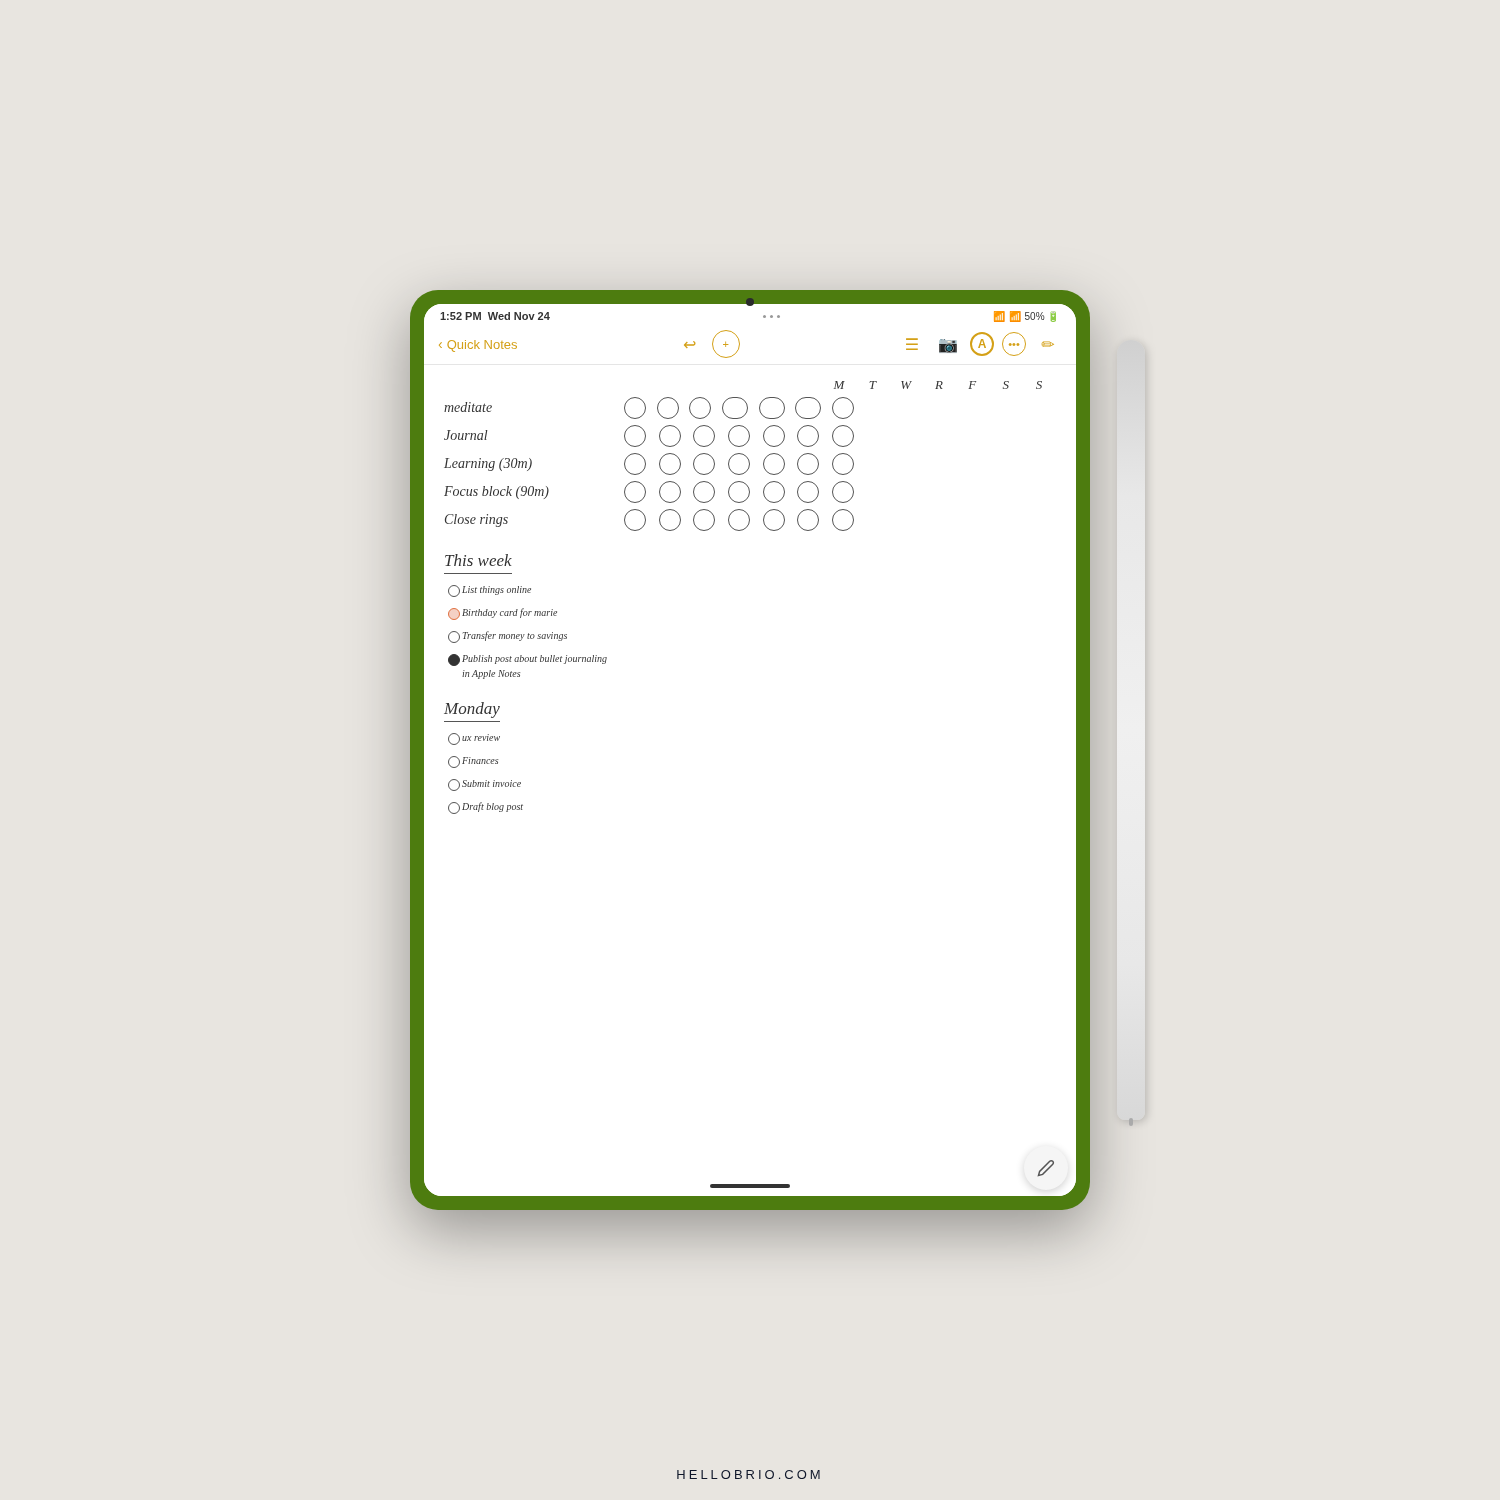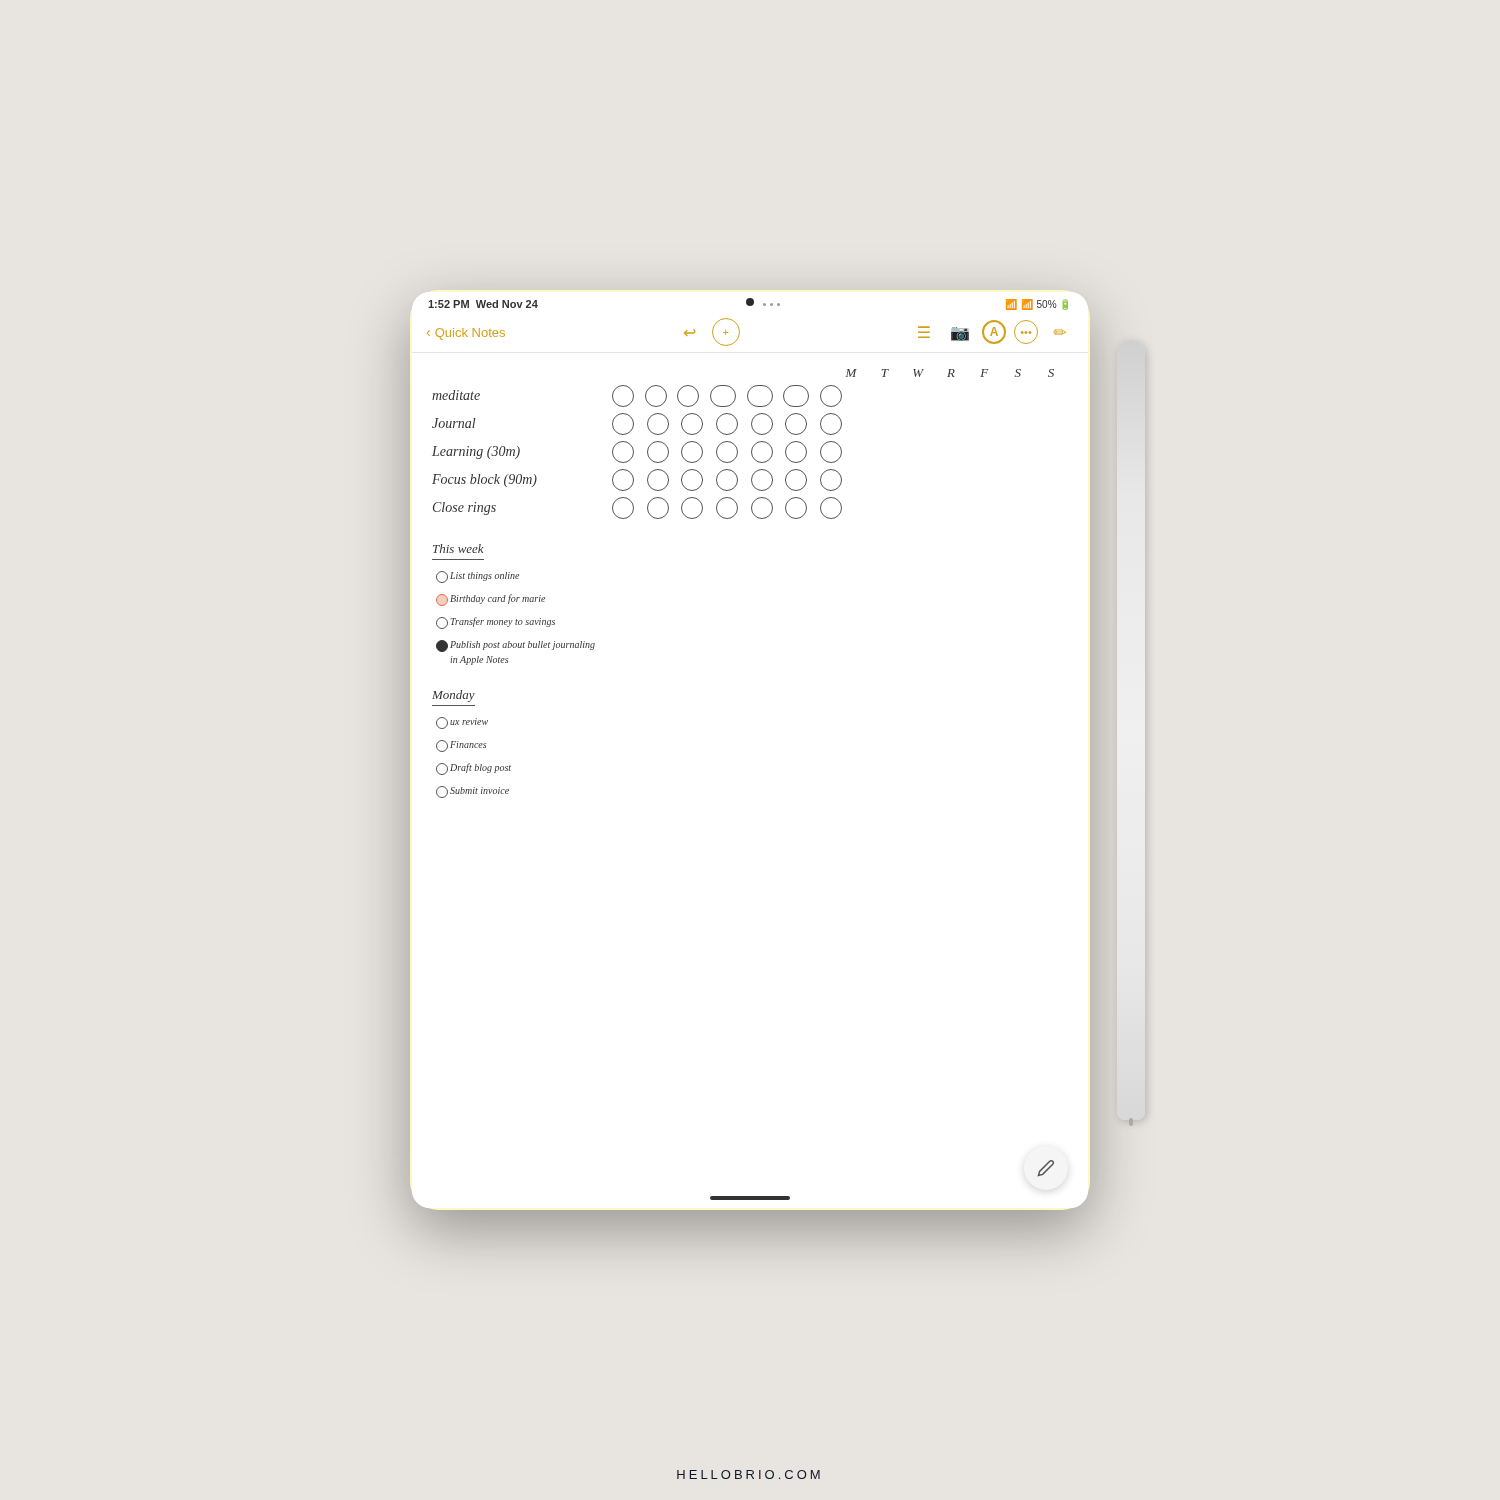--- a/index.html
+++ b/index.html
@@ -23,23 +23,23 @@
       justify-content: center;
       width: 100%;
       height: 100%;
     }
 
     
     .ipad {
       position: relative;
       width: 680px;
       height: 920px;
-      background: #fef9c3;
+      background: #4d7c0f;
       border-radius: 28px;
-      padding: 2px;
+      padding: 14px;
       box-shadow: 0 20px 60px rgba(0,0,0,0.35);
     }
 
     .ipad-screen {
       width: 100%;
       height: 100%;
       background: #ffffff;
       border-radius: 18px;
       overflow: hidden;
       display: flex;
@@ -196,21 +196,21 @@
     }
 
     
     .section {
       margin-bottom: 18px;
     }
 
     .section-title {
       font-family: 'Georgia', serif;
       font-style: italic;
-      font-size: 13px;
+      font-size: 17px;
       color: #333;
       border-bottom: 1.5px solid #555;
       padding-bottom: 2px;
       display: inline-block;
       margin-bottom: 8px;
     }
 
     .task-list {
       list-style: none;
       padding-left: 4px;
@@ -497,25 +497,25 @@
             <li class="task-item">
               <span class="task-bullet"><span class="bullet-empty"></span></span>
               <span>ux review</span>
             </li>
             <li class="task-item">
               <span class="task-bullet"><span class="bullet-empty"></span></span>
               <span>Finances</span>
             </li>
             <li class="task-item">
               <span class="task-bullet"><span class="bullet-empty"></span></span>
+              <span>Submit invoice</span>
+            </li>
+            <li class="task-item">
+              <span class="task-bullet"><span class="bullet-empty"></span></span>
               <span>Draft blog post</span>
-            </li>
-            <li class="task-item">
-              <span class="task-bullet"><span class="bullet-empty"></span></span>
-              <span>Submit invoice</span>
             </li>
           </ul>
         </div>
 
       </div>
 
       <div class="home-bar">
         <div class="home-indicator"></div>
       </div>
 

